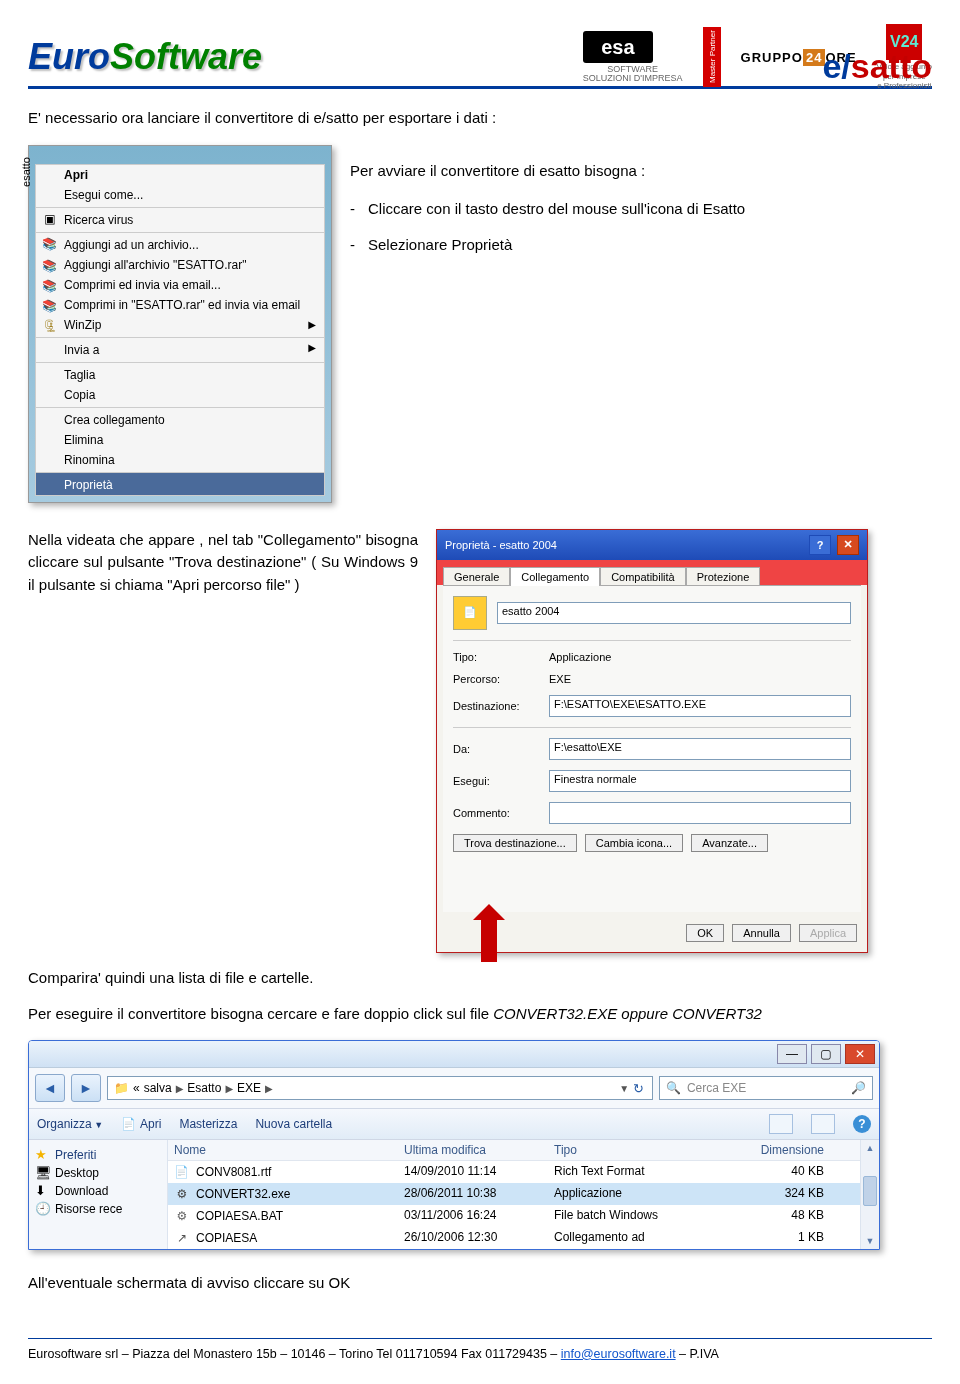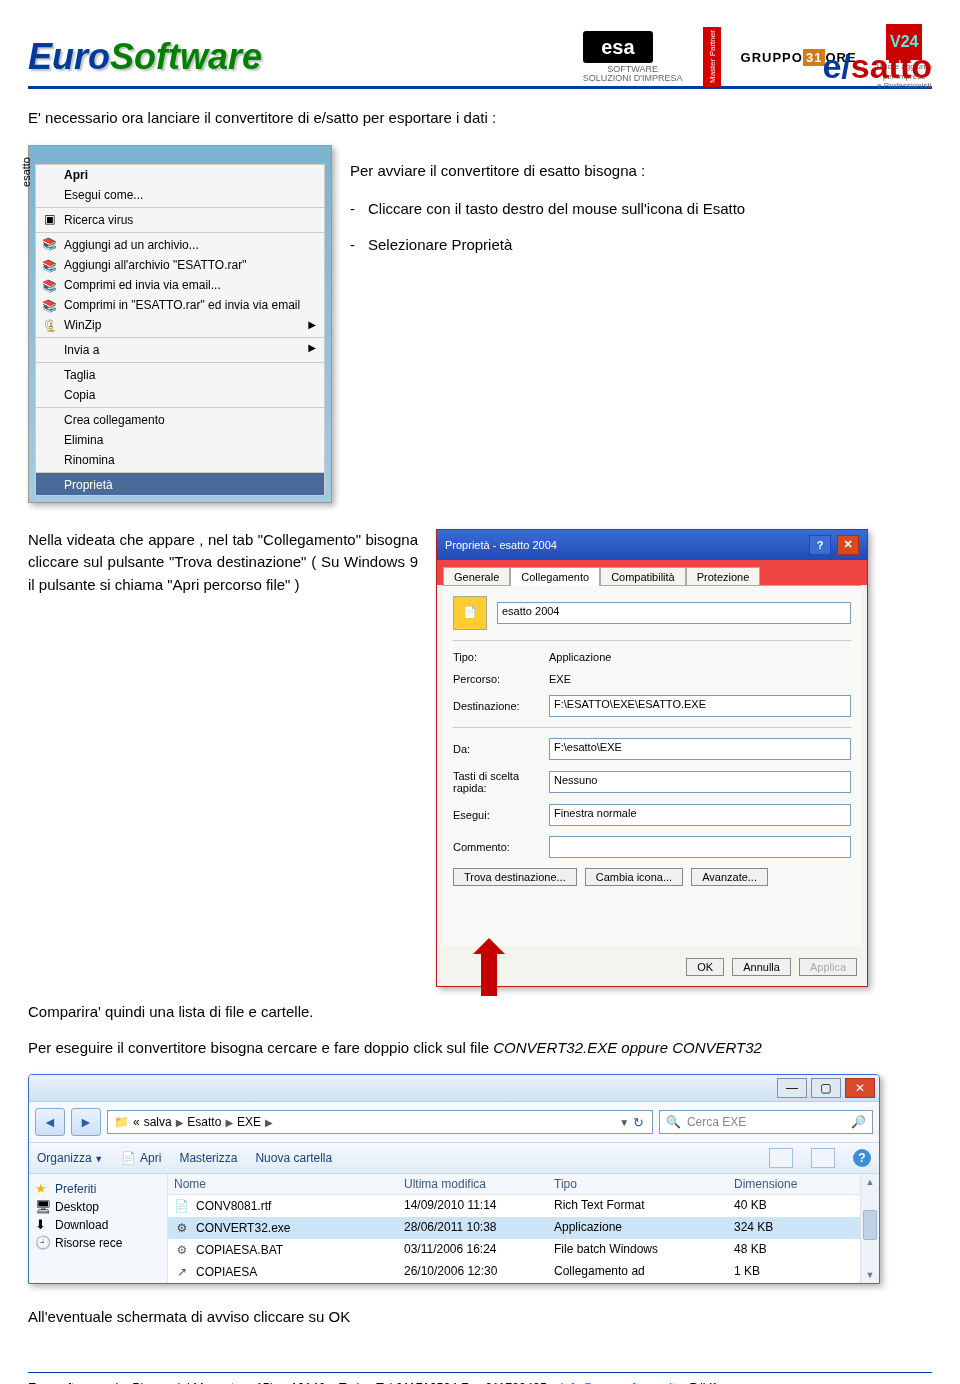--- a/index.html
+++ b/index.html
@@ -386,21 +386,21 @@
     padding: 3px 6px;
   }
   .tbl-head {
     background: #f4f7fb;
     border-bottom: 1px solid #e0e6ef;
     color: #3a5a8a;
   }
   .col-name { flex: 0 0 230px; display: flex; align-items: center; gap: 6px; }
   .col-date { flex: 0 0 150px; }
   .col-type { flex: 0 0 180px; }
-  .col-size { flex: 1; padding-right: 30px; }
+  .col-size { flex: 1; text-align: right; padding-right: 30px; }
   .tbl-row.sel { background: #cde4f7; }
   .file-ico {
     width: 16px; height: 16px;
     display: flex; align-items: center; justify-content: center;
     font-size: 12px;
   }
   .file-ico.rtf { color: #2a5ea8; }
   .file-ico.exe { color: #444; }
   .file-ico.bat { color: #666; }
   .file-ico.lnk { color: #555; }
@@ -445,21 +445,21 @@
     <span class="euro">Euro</span><span class="soft">Software</span>
   </div>
   <div style="flex:1"></div>
   <div class="logo-esa">
     <div class="box">esa</div>
     <div>SOFTWARE</div>
     <div>SOLUZIONI D'IMPRESA</div>
   </div>
   <div class="logo-mp">Master Partner</div>
   <div class="logo-gruppo">
-    <span>GRUPPO</span><span class="ore"><span>31</span></span><span>ORE</span>
+    <span>GRUPPO</span><span class="ore"><span>24</span></span><span>ORE</span>
   </div>
   <div class="logo-v24">
     <div class="badge">V24</div>
     <div>Valore aggiunto</div>
     <div>per Imprese</div>
     <div>e Professionisti</div>
   </div>
 </div>
 <div class="brand-right">
   <span class="e">e</span><span class="slash">/</span><span class="satto">satto</span>
@@ -535,24 +535,20 @@
               <span class="value">EXE</span>
             </div>
         <div class="form-row">
               <span class="label">Destinazione:</span>
               <span class="inputbox">F:\ESATTO\EXE\ESATTO.EXE</span>
             </div>
         <div class="sep"></div>
         <div class="form-row">
               <span class="label">Da:</span>
               <span class="inputbox">F:\esatto\EXE</span>
-            </div>
-        <div class="form-row">
-              <span class="label">Tasti di scelta rapida:</span>
-              <span class="inputbox">Nessuno</span>
             </div>
         <div class="form-row">
               <span class="label">Esegui:</span>
               <span class="inputbox">Finestra normale</span>
             </div>
         <div class="form-row">
               <span class="label">Commento:</span>
               <span class="inputbox"></span>
             </div>
         <div class="btn-row">

